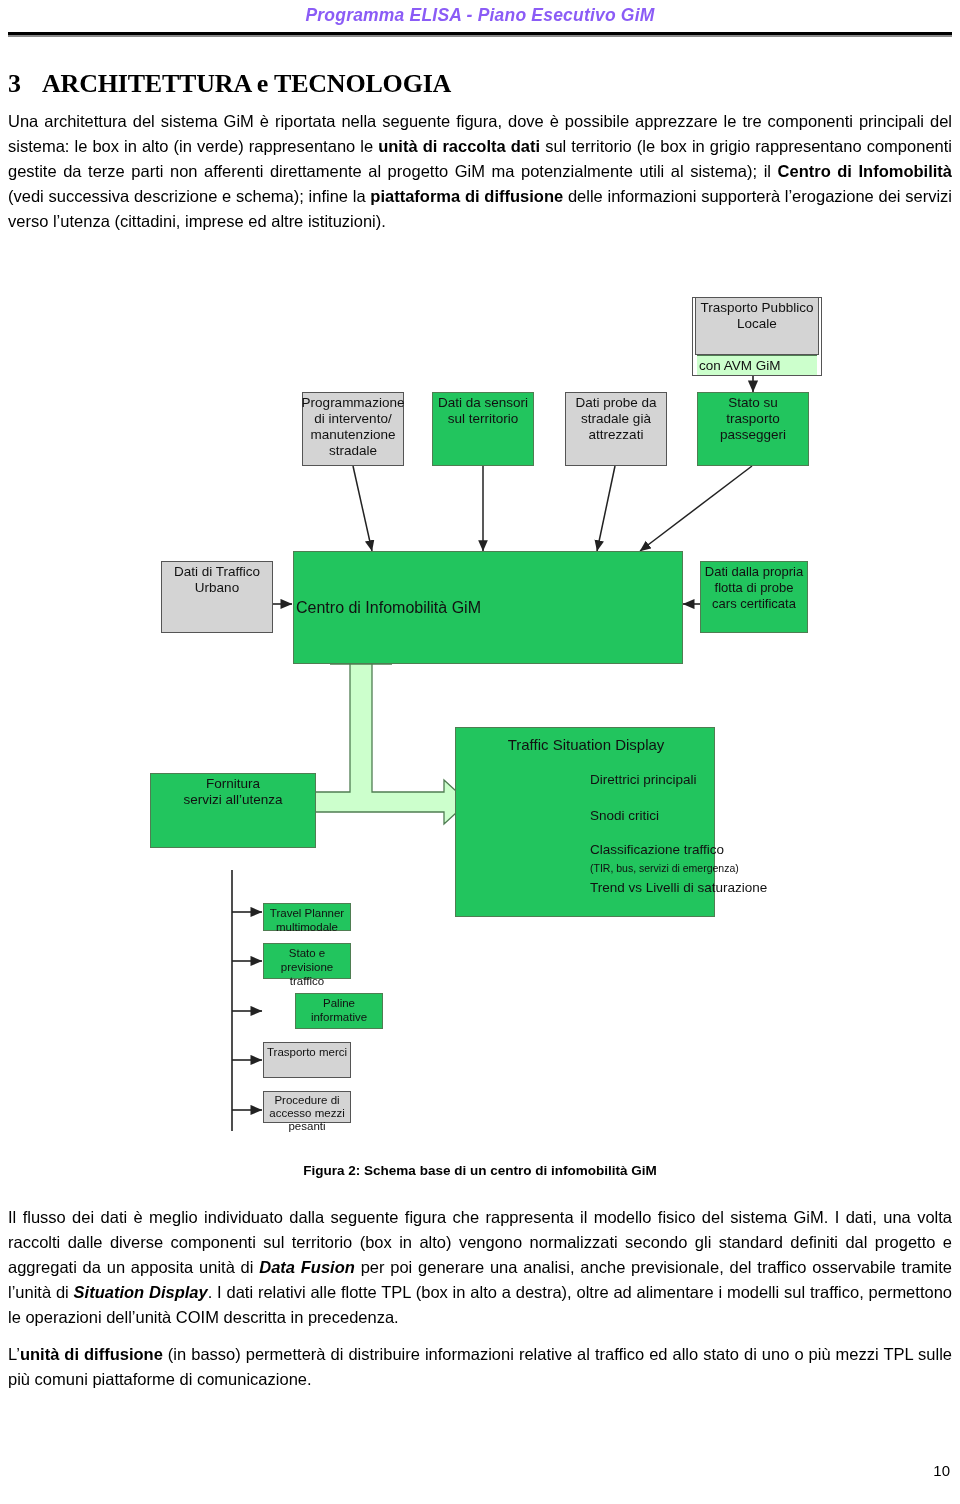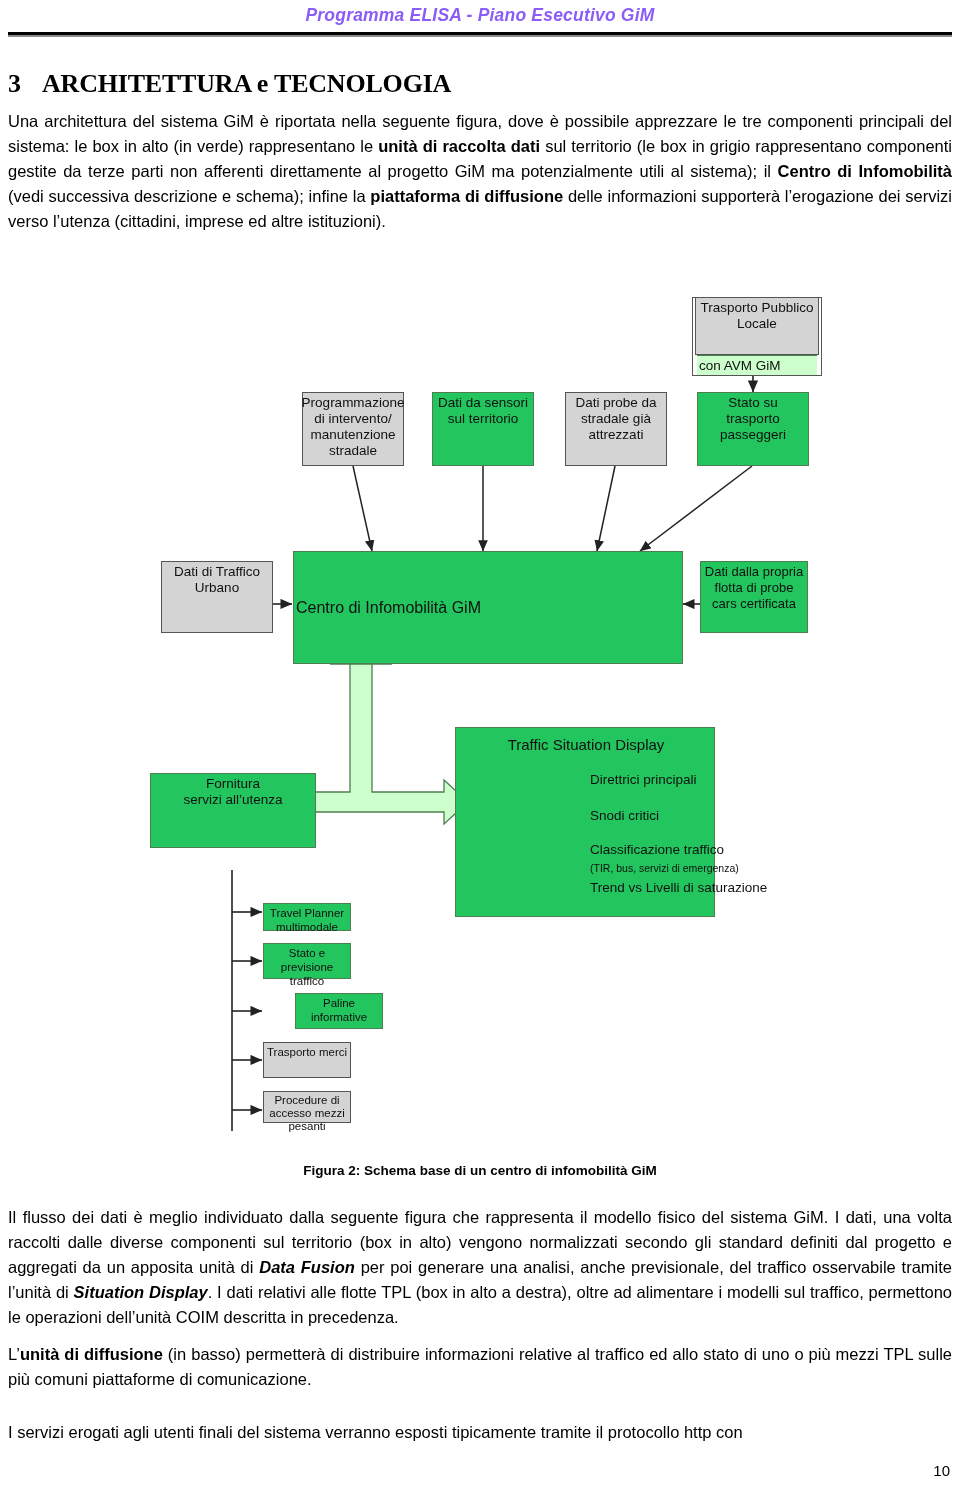--- a/index.html
+++ b/index.html
@@ -233,16 +233,15 @@
   </div>
 
   <div class="fig-caption">Figura 2: Schema base di un centro di infomobilità GiM</div>
 
   <div class="lower">
     <p><span>Il flusso dei dati è meglio individuato dalla seguente figura che rappresenta il modello fisico del sistema GiM. I dati, una volta raccolti dalle diverse componenti sul territorio (box in alto) vengono normalizzati secondo gli standard definiti dal progetto e aggregati da un apposita unità di </span><span class="bi">Data Fusion</span><span> per poi generare una analisi, anche previsionale, del traffico osservabile tramite l’unità di </span><span class="bi">Situation Display</span><span>. I dati relativi alle flotte TPL (box in alto a destra), oltre ad alimentare i modelli sul traffico, permettono le operazioni dell’unità COIM descritta in precedenza.</span></p>
     <div class="gap"></div>
     <p><span>L’</span><span class="b">unità di diffusione</span><span> (in basso) permetterà di distribuire informazioni relative al traffico ed allo stato di uno o più mezzi TPL sulle più comuni piattaforme di comunicazione.</span></p>
   </div>
 
-  <div class="lastpara">I servizi erogati agli utenti finali del sistema verranno esposti tipicamente tramite il protocollo http con</div>
 
   <div class="pageno">10</div>
 </div>
 
 </body></html>

